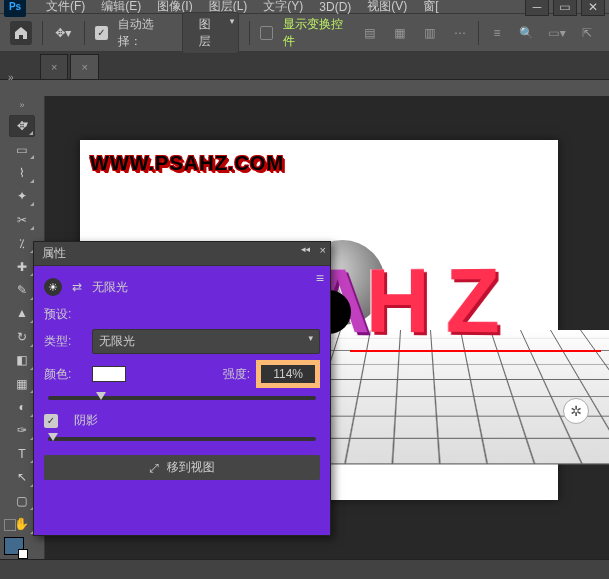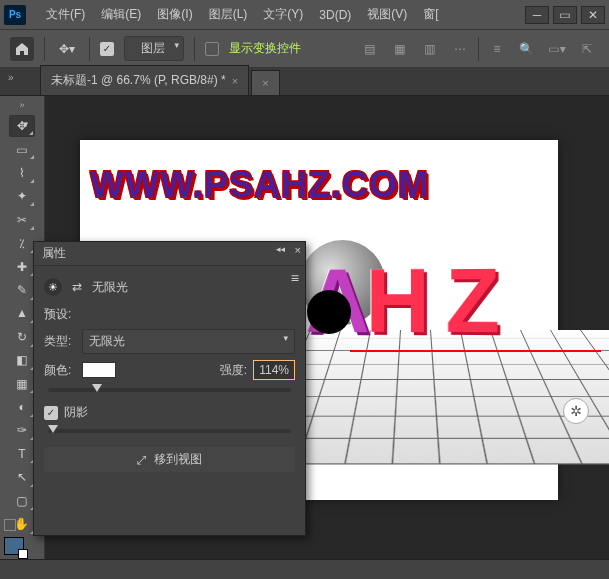--- a/index.html
+++ b/index.html
@@ -1,17 +1,17 @@
 <!DOCTYPE html>
 <html><head>
 <meta charset="utf-8">
 <style>
 *{margin:0;padding:0;box-sizing:border-box;font-family:"Microsoft YaHei",sans-serif;font-size:12px;color:#ccc;user-select:none}
 body{background:#535353;width:609px;height:579px;overflow:hidden;position:relative}
-.menubar{height:30px;background:#535353;display:flex;align-items:center;padding:0 4px;border-bottom:1px solid #383838}
+.menubar{height:14px;background:#535353;display:flex;align-items:center;padding:0 4px;border-bottom:1px solid #383838}
 .menubar .ps{width:22px;height:20px;background:#001e36;color:#31a8ff;font-weight:bold;font-size:10px;display:flex;align-items:center;justify-content:center;border-radius:2px;margin-right:12px}
 .menubar .mitem{padding:0 8px;cursor:pointer}
 .winbtns{margin-left:auto;display:flex}
 .winbtn{width:24px;height:18px;background:#424242;margin-left:4px;display:flex;align-items:center;justify-content:center;border:1px solid #2a2a2a}
 .optbar{height:38px;background:#535353;display:flex;align-items:center;padding:0 10px;gap:10px;border-bottom:1px solid #383838}
 .home-btn{width:24px;height:24px;background:#383838;border-radius:3px;display:flex;align-items:center;justify-content:center}
 .cross-btn{width:24px;height:24px;display:flex;align-items:center;justify-content:center;color:#ccc}
 .chk{width:14px;height:14px;background:#ccc;display:inline-flex;align-items:center;justify-content:center;color:#333;font-size:10px;border-radius:2px}
 .unchk{width:14px;height:14px;border:1px solid #888;display:inline-block;border-radius:2px}
 .dd{background:#454545;padding:3px 18px 3px 16px;border:1px solid #383838;border-radius:3px;position:relative}
@@ -27,45 +27,45 @@
 .workspace{position:absolute;left:45px;top:96px;right:0;bottom:20px;background:#282828}
 .ruler-h{position:absolute;left:45px;top:96px;right:0;height:16px;background:#535353;border-bottom:1px solid #222;display:flex;overflow:hidden}
 .ruler-h .tick{position:relative;width:58px;flex:0 0 58px;border-left:1px solid #888;font-size:9px;color:#aaa;padding-left:2px}
 .ruler-v{position:absolute;left:45px;top:112px;width:16px;bottom:20px;background:#535353;border-right:1px solid #222}
 .ruler-v .vtick{height:58px;border-top:1px solid #888;font-size:9px;color:#aaa;writing-mode:horizontal-tb;padding:1px 2px}
 .toolbox{position:absolute;left:0;top:96px;width:45px;bottom:20px;background:#535353;border-right:1px solid #383838;display:flex;flex-direction:column;align-items:center;padding-top:4px}
 .tool{width:26px;height:24px;display:flex;align-items:center;justify-content:center;margin:1px 0;color:#ccc;position:relative}
 .tool.sel{background:#383838;border-radius:2px}
 .tool .tri{position:absolute;right:1px;bottom:1px;width:0;height:0;border-right:4px solid #aaa;border-top:4px solid transparent}
 .canvas{position:absolute;left:80px;top:140px;width:478px;height:360px;background:#fff;box-shadow:0 0 10px rgba(0,0,0,.5)}
-.watermark{position:absolute;left:10px;top:24px;font-family:Arial;font-size:36px;font-weight:bold;color:#4c1d95;letter-spacing:1px;text-shadow:-1px -1px 0 #b00,1px -1px 0 #b00,-1px 1px 0 #b00,1px 1px 0 #b00,2px 2px 0 #b00,3px 3px 0 #b00}
+.watermark{position:absolute;left:10px;top:12px;font-family:Arial;font-size:20px;font-weight:bold;color:#000000;letter-spacing:1px;text-shadow:-1px -1px 0 #b00,1px -1px 0 #b00,-1px 1px 0 #b00,1px 1px 0 #b00,2px 2px 0 #b00,3px 3px 0 #b00}
 .floor{position:absolute;left:220px;top:330px;right:0;height:170px;background:repeating-linear-gradient(90deg,#666 0,#666 1px,transparent 1px,transparent 30px),repeating-linear-gradient(0deg,#666 0,#666 1px,transparent 1px,transparent 22px),linear-gradient(180deg,#fff,#ddd);transform:perspective(400px) rotateX(60deg);transform-origin:top}
 .sphere{position:absolute;left:300px;top:240px;width:85px;height:85px;border-radius:50%;background:radial-gradient(circle at 35% 35%,#ddd,#888 60%,#555)}
 .blackball{position:absolute;left:307px;top:290px;width:44px;height:44px;border-radius:50%;background:#000}
 .letter{position:absolute;font-family:Arial;font-weight:900;font-size:90px;transform:perspective(500px) rotateY(-8deg)}
 .lA{left:305px;top:250px;color:#c040c0;text-shadow:3px 3px 0 #801080,-1px 0 0 #fff}
 .lH{left:365px;top:250px;color:#ff3050;text-shadow:3px 3px 0 #c01030,-1px 0 0 #fff}
 .lZ{left:445px;top:250px;color:#ff3050;text-shadow:3px 3px 0 #c01030,-1px 0 0 #fff}
 .redline{position:absolute;left:350px;top:350px;right:8px;height:2px;background:#f00}
 .circle-btn{position:absolute;right:20px;top:398px;width:26px;height:26px;border-radius:50%;background:#fff;border:1px solid #aaa;display:flex;align-items:center;justify-content:center;font-size:14px;color:#555}
-.panel{position:absolute;left:33px;top:241px;width:273px;height:295px;background:#404040;border:1px solid #222;box-shadow:3px 3px 8px rgba(0,0,0,.5)}
+.panel{position:absolute;left:33px;top:241px;width:298px;height:295px;background:#6d28d9;border:1px solid #222;box-shadow:3px 3px 8px rgba(0,0,0,.5)}
 .panel-tabs{height:24px;background:#424242;display:flex;align-items:center;padding:0 8px;border-bottom:1px solid #333;position:relative}
 .panel-tabs .collapse{position:absolute;right:20px;top:2px;font-size:9px}
 .panel-tabs .pclose{position:absolute;right:4px;top:2px;font-size:11px}
 .panel-body{padding:8px 10px}
 .light-row{display:flex;align-items:center;gap:10px;padding:4px 0;margin-bottom:6px}
 .light-icon{width:18px;height:18px;background:#333;border-radius:50%;display:flex;align-items:center;justify-content:center;color:#fff;font-size:11px}
-.form-row{display:flex;align-items:center;margin:6px 0;gap:6px}
+.form-row{display:flex;align-items:center;margin:6px 0;gap:16px}
 .form-row label{width:32px;text-align:left}
 .sel{flex:1;background:#454545;border:1px solid #333;padding:3px 6px;border-radius:2px;position:relative}
 .sel::after{content:"▾";position:absolute;right:6px;top:3px;font-size:9px}
 .swatch{width:34px;height:16px;background:#fff;border:1px solid #333}
 .slider{height:4px;background:#333;border-radius:2px;position:relative;margin:8px 4px}
 .slider .thumb{position:absolute;top:-4px;width:0;height:0;border-left:5px solid transparent;border-right:5px solid transparent;border-top:8px solid #ccc}
-.val-box{background:#333;padding:2px 5px;min-width:42px;text-align:right;border:1px solid #fdba74}
+.val-box{background:#333;padding:2px 12px;min-width:42px;text-align:right;border:5px solid #fdba74}
 .right-col{margin-left:auto;display:flex;align-items:center;gap:6px}
 .moveto{display:flex;align-items:center;justify-content:center;gap:8px;margin-top:14px;padding:4px;background:#454545;border-radius:2px}
 .statusbar{position:absolute;left:0;right:0;bottom:0;height:20px;background:#424242;border-top:1px solid #222}
 .swatches{position:absolute;left:4px;bottom:24px;display:flex;flex-direction:column;gap:6px}
 .swatches .s1{width:20px;height:18px;background:#426a8c;border:1px solid #000}
 .swatches .tiny{width:10px;height:10px;background:#fff;border:1px solid #000;position:absolute;right:-4px;bottom:-4px}
 .swatches .below{width:12px;height:12px;border:1px solid #888;position:relative}
 .disabled{color:#bef264}
 </style>
 </head>
@@ -91,41 +91,41 @@
 <div class="optbar">
   <div class="home-btn">
     <svg width="14" height="14" viewBox="0 0 14 14">
         <path d="M7 1l6 5v7H9V9H5v4H1V6z" fill="#ccc"></path>
       </svg>
   </div>
   <div class="vline"></div>
   <div class="cross-btn">✥▾</div>
   <div class="vline"></div>
   <span class="chk">✓</span>
+  <span>自动选择：</span>
   <div class="dd">图层</div>
   <div class="vline"></div>
   <span class="unchk"></span>
   <span class="disabled">显示变换控件</span>
   <div class="optbar-right">
     <div class="iconb">▤</div>
     <div class="iconb">▦</div>
     <div class="iconb">▥</div>
     <div class="iconb">⋯</div>
     <div class="vline"></div>
     <div class="iconb">≡</div>
     <div class="iconb">🔍</div>
     <div class="iconb">▭▾</div>
     <div class="iconb">⇱</div>
   </div>
 </div>
 
 <div class="expand-icon">»</div>
 <div class="tabbar">
   <div class="tab active">
-    <span>未标题-1 @ 66.7% (P, RGB/8#) *</span>
     <span class="close">×</span>
   </div>
   <div class="tab">
     <span class="close">×</span>
   </div>
 </div>
 
 <div class="ruler-h">
   <div style="width:30px;flex:0 0 30px"></div>
   <div class="tick">0</div>

